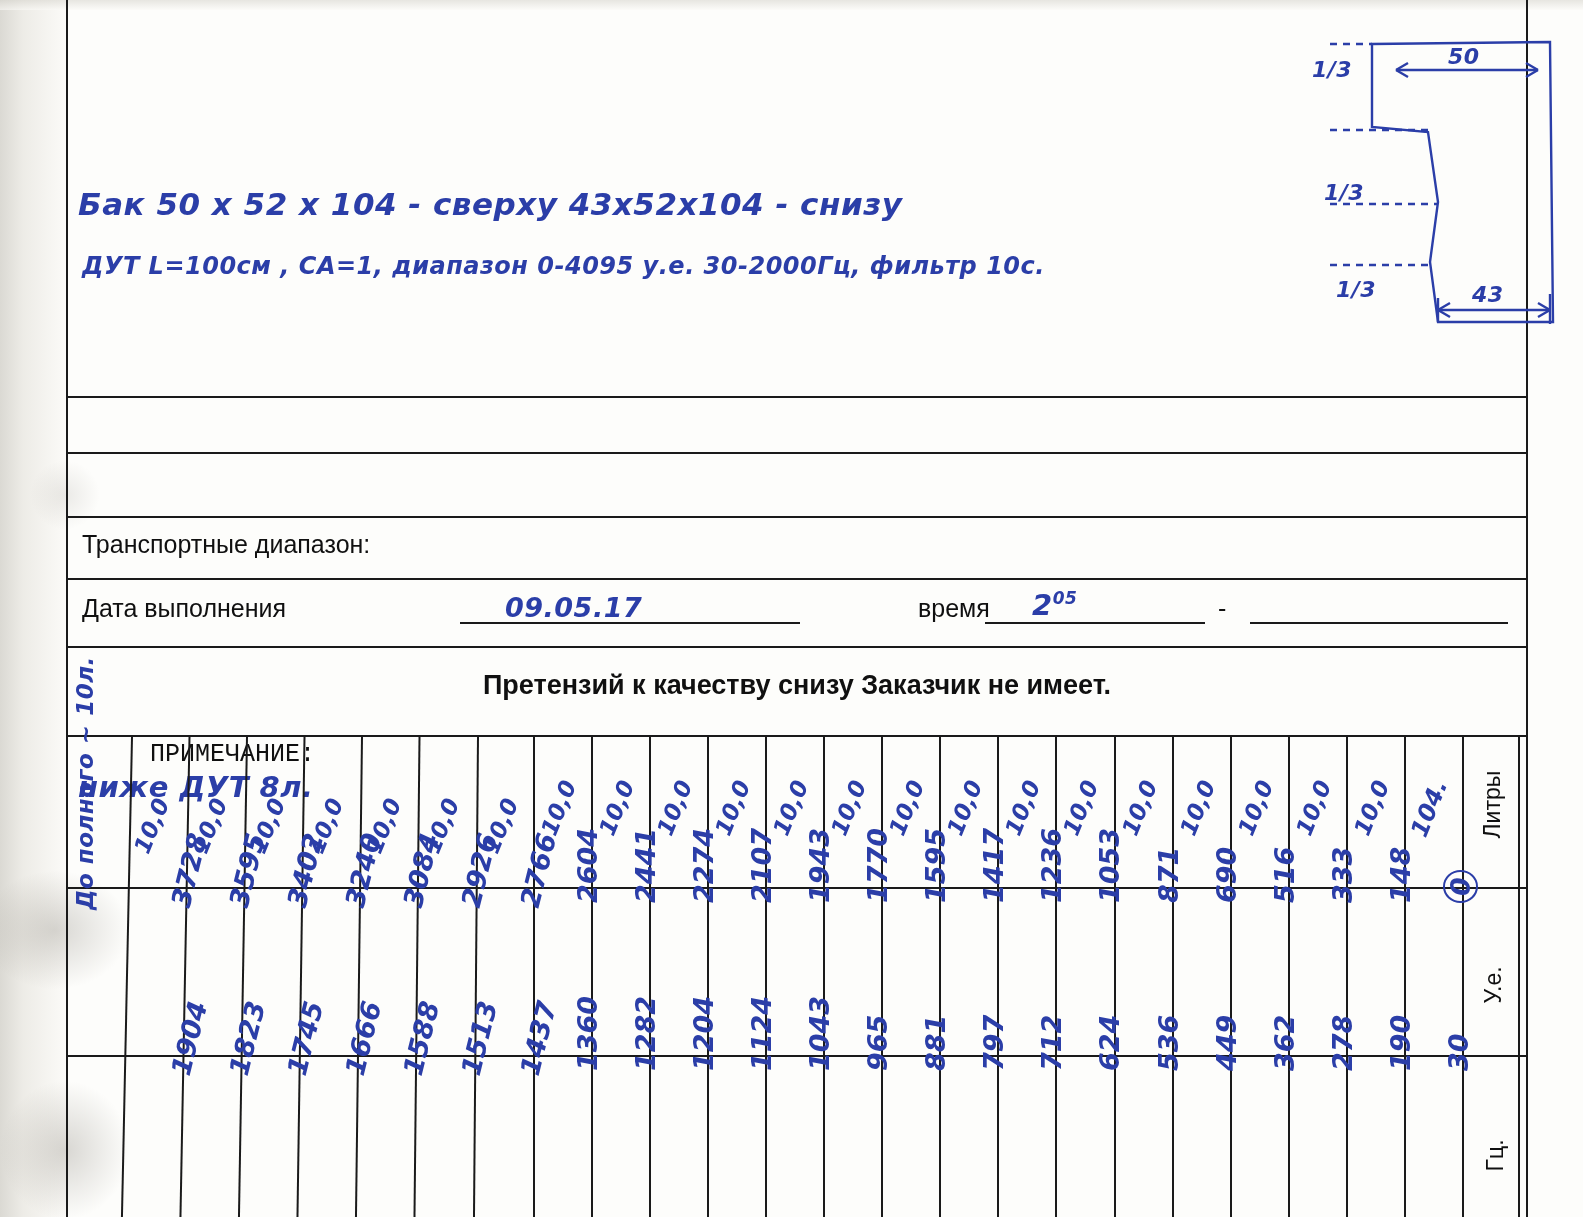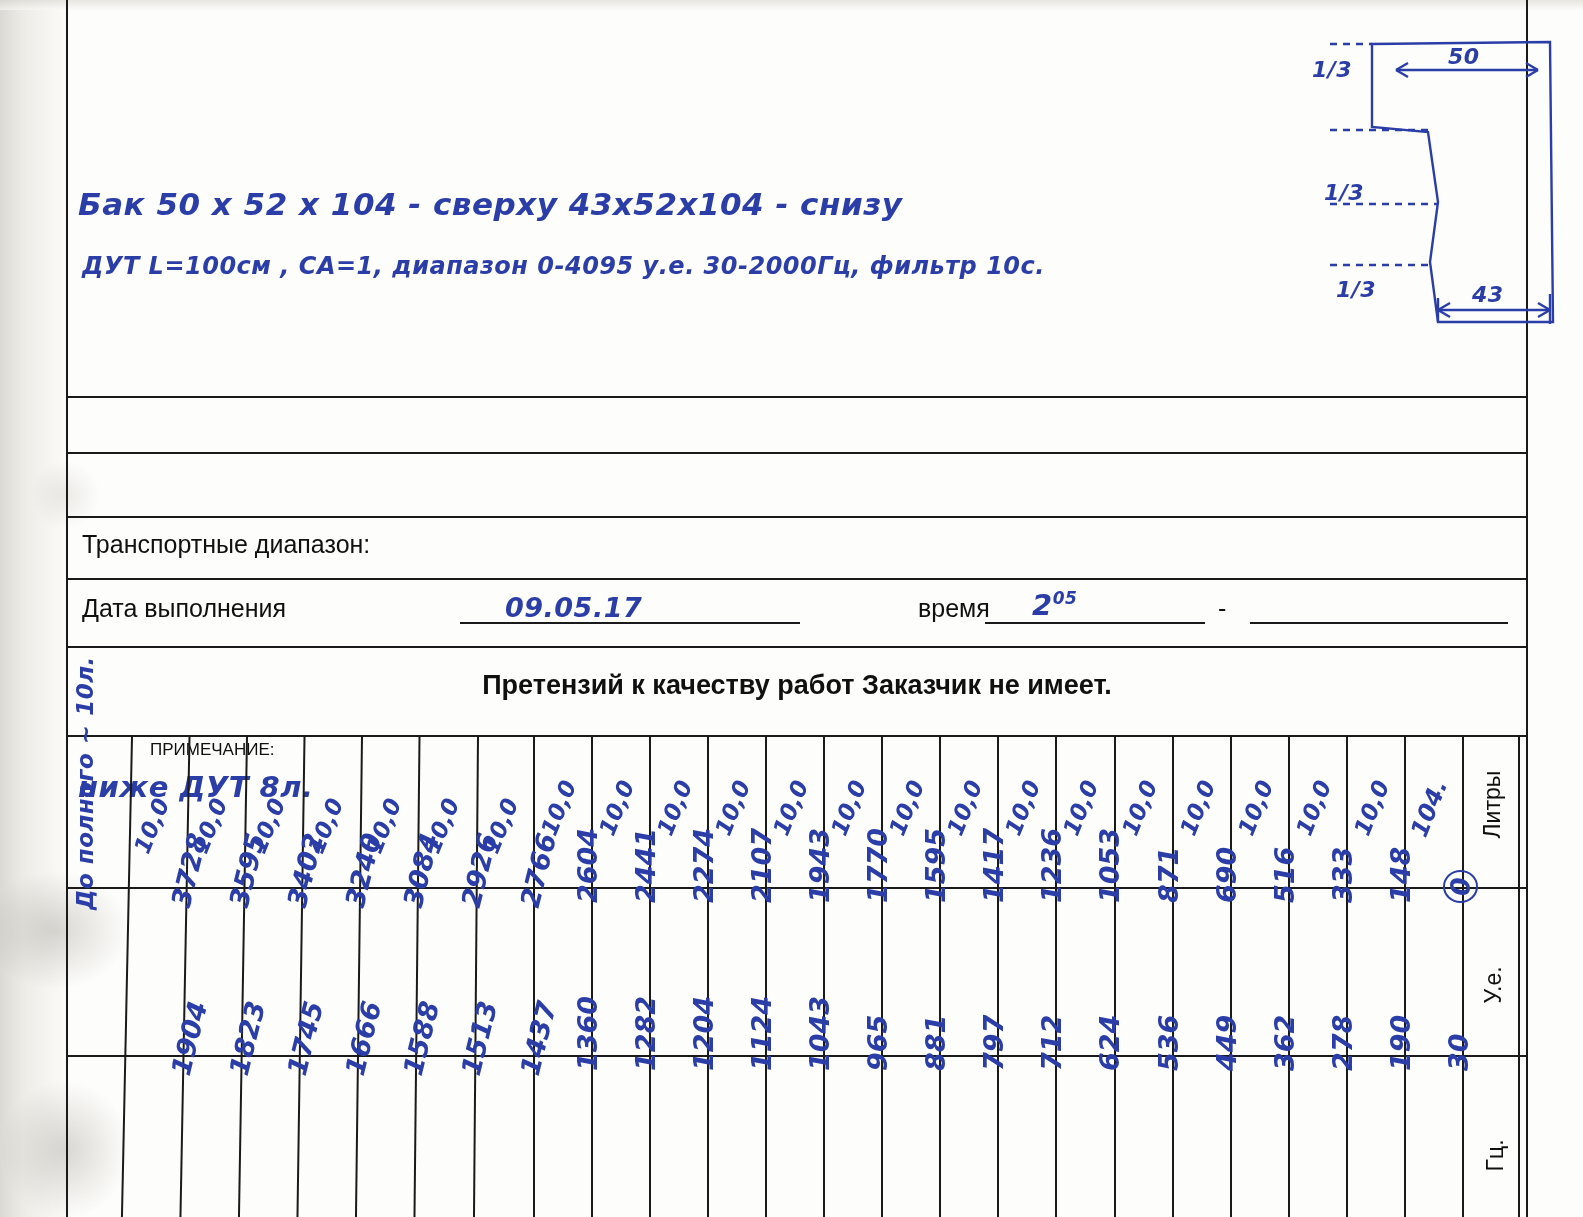--- a/index.html
+++ b/index.html
@@ -139,23 +139,24 @@
     white-space: nowrap;
     font-family: "DejaVu Sans", sans-serif;
     color: #2b3ea8;
     font-weight: 600;
     font-style: italic;
   }
   .primech {
     position: absolute;
     left: 150px;
     top: 740px;
-    font-size: 17px;
+    font-size: 25px;
     color: #101010;
     white-space: nowrap;
+    font-family: Liberation Mono, monospace;
   }
   .nizhe {
     position: absolute;
     left: 78px;
     top: 770px;
     font-size: 29px;
   }
   .claim {
     position: absolute;
     left: 0; top: 670px;
@@ -234,21 +235,21 @@
   <div class="lbl" style="left:890px; top:594px;margin-left:28px;">время</div>
   <div class="fill-line" style="left:985px; top:622px; width:220px;"></div>
   <div class="hand" style="position:absolute; left:1032px; top:588px; font-size:29px;">
     <span>2</span><sup style="font-size:17px;">05</sup>
   </div>
 
   <div class="lbl" style="left:1218px; top:594px;">-</div>
   <div class="fill-line" style="left:1250px; top:622px; width:258px;"></div>
 
   <div class="frame" style="border:none;">
-    <div class="claim">Претензий к качеству работ Заказчик не имеет.</div>
+    <div class="claim">Претензий к качеству снизу Заказчик не имеет.</div>
   </div>
 
   <div class="primech">ПРИМЕЧАНИЕ:</div>
   <div class="nizhe hand">ниже ДУТ 8л.</div>
 
   <div class="tbl">
     <div class="tbl-hline" style="top:0px;"></div>
     <div class="tbl-hline" style="top:152px;"></div>
     <div class="tbl-hline" style="top:320px;"></div>
 

